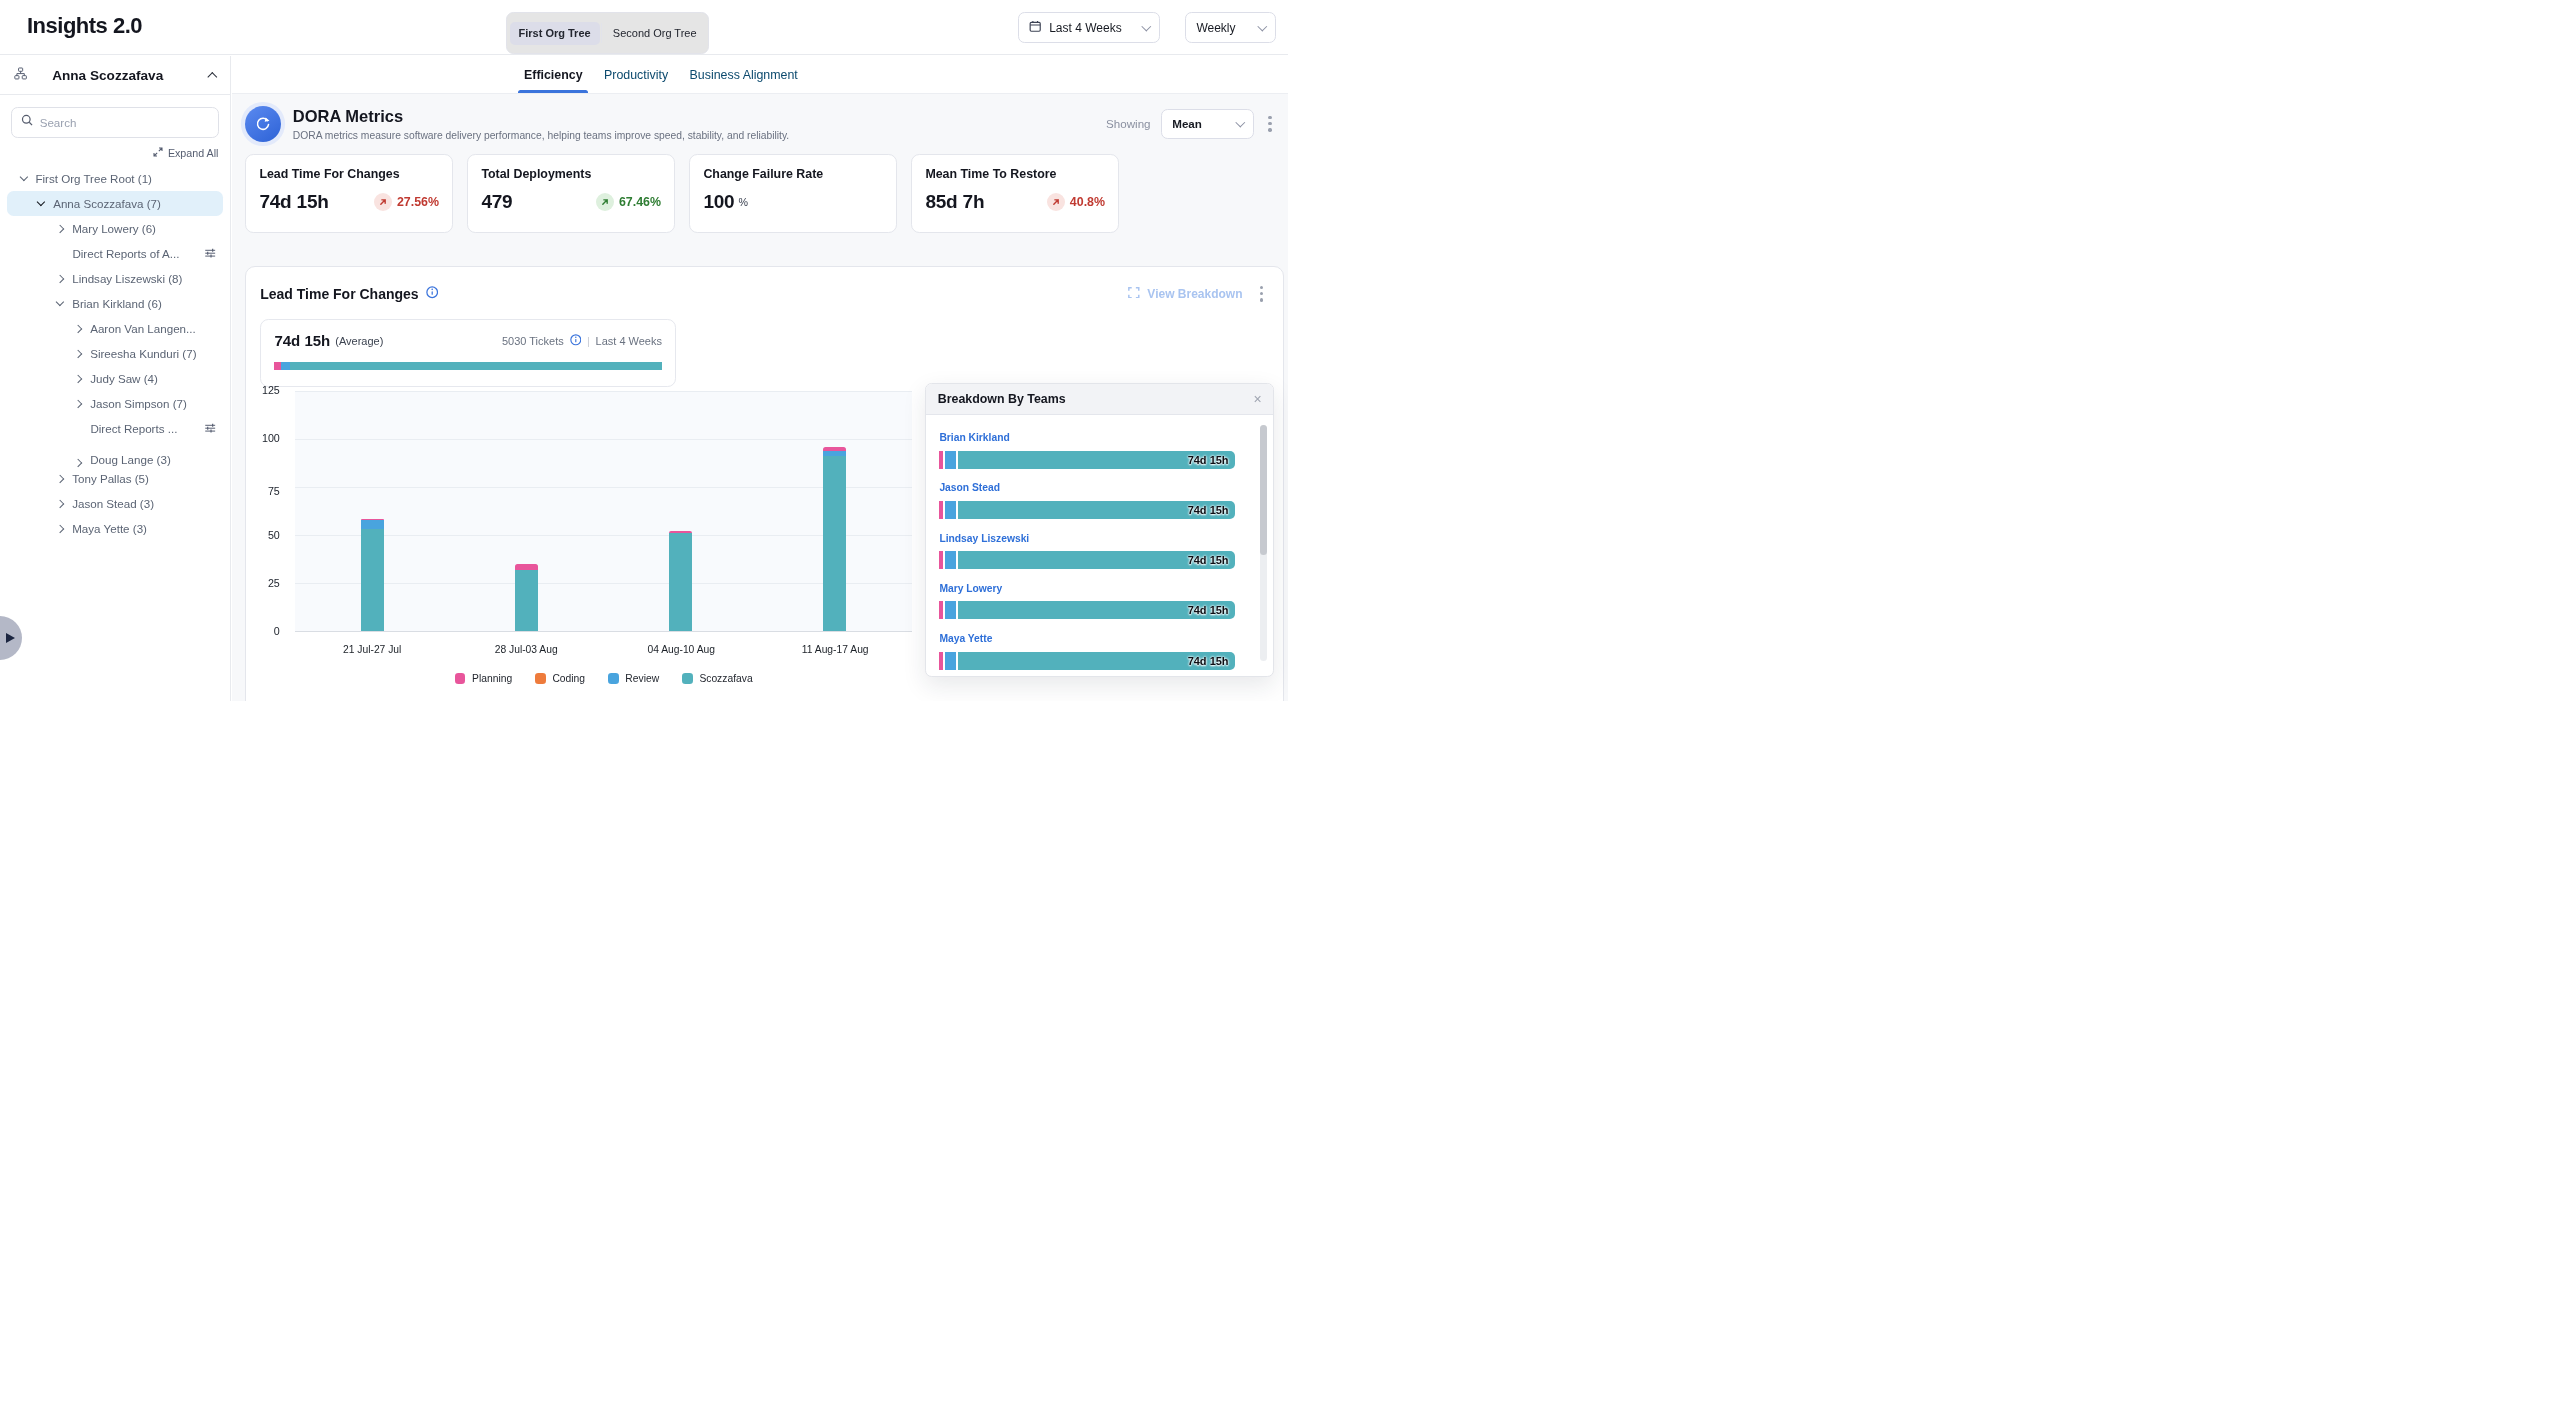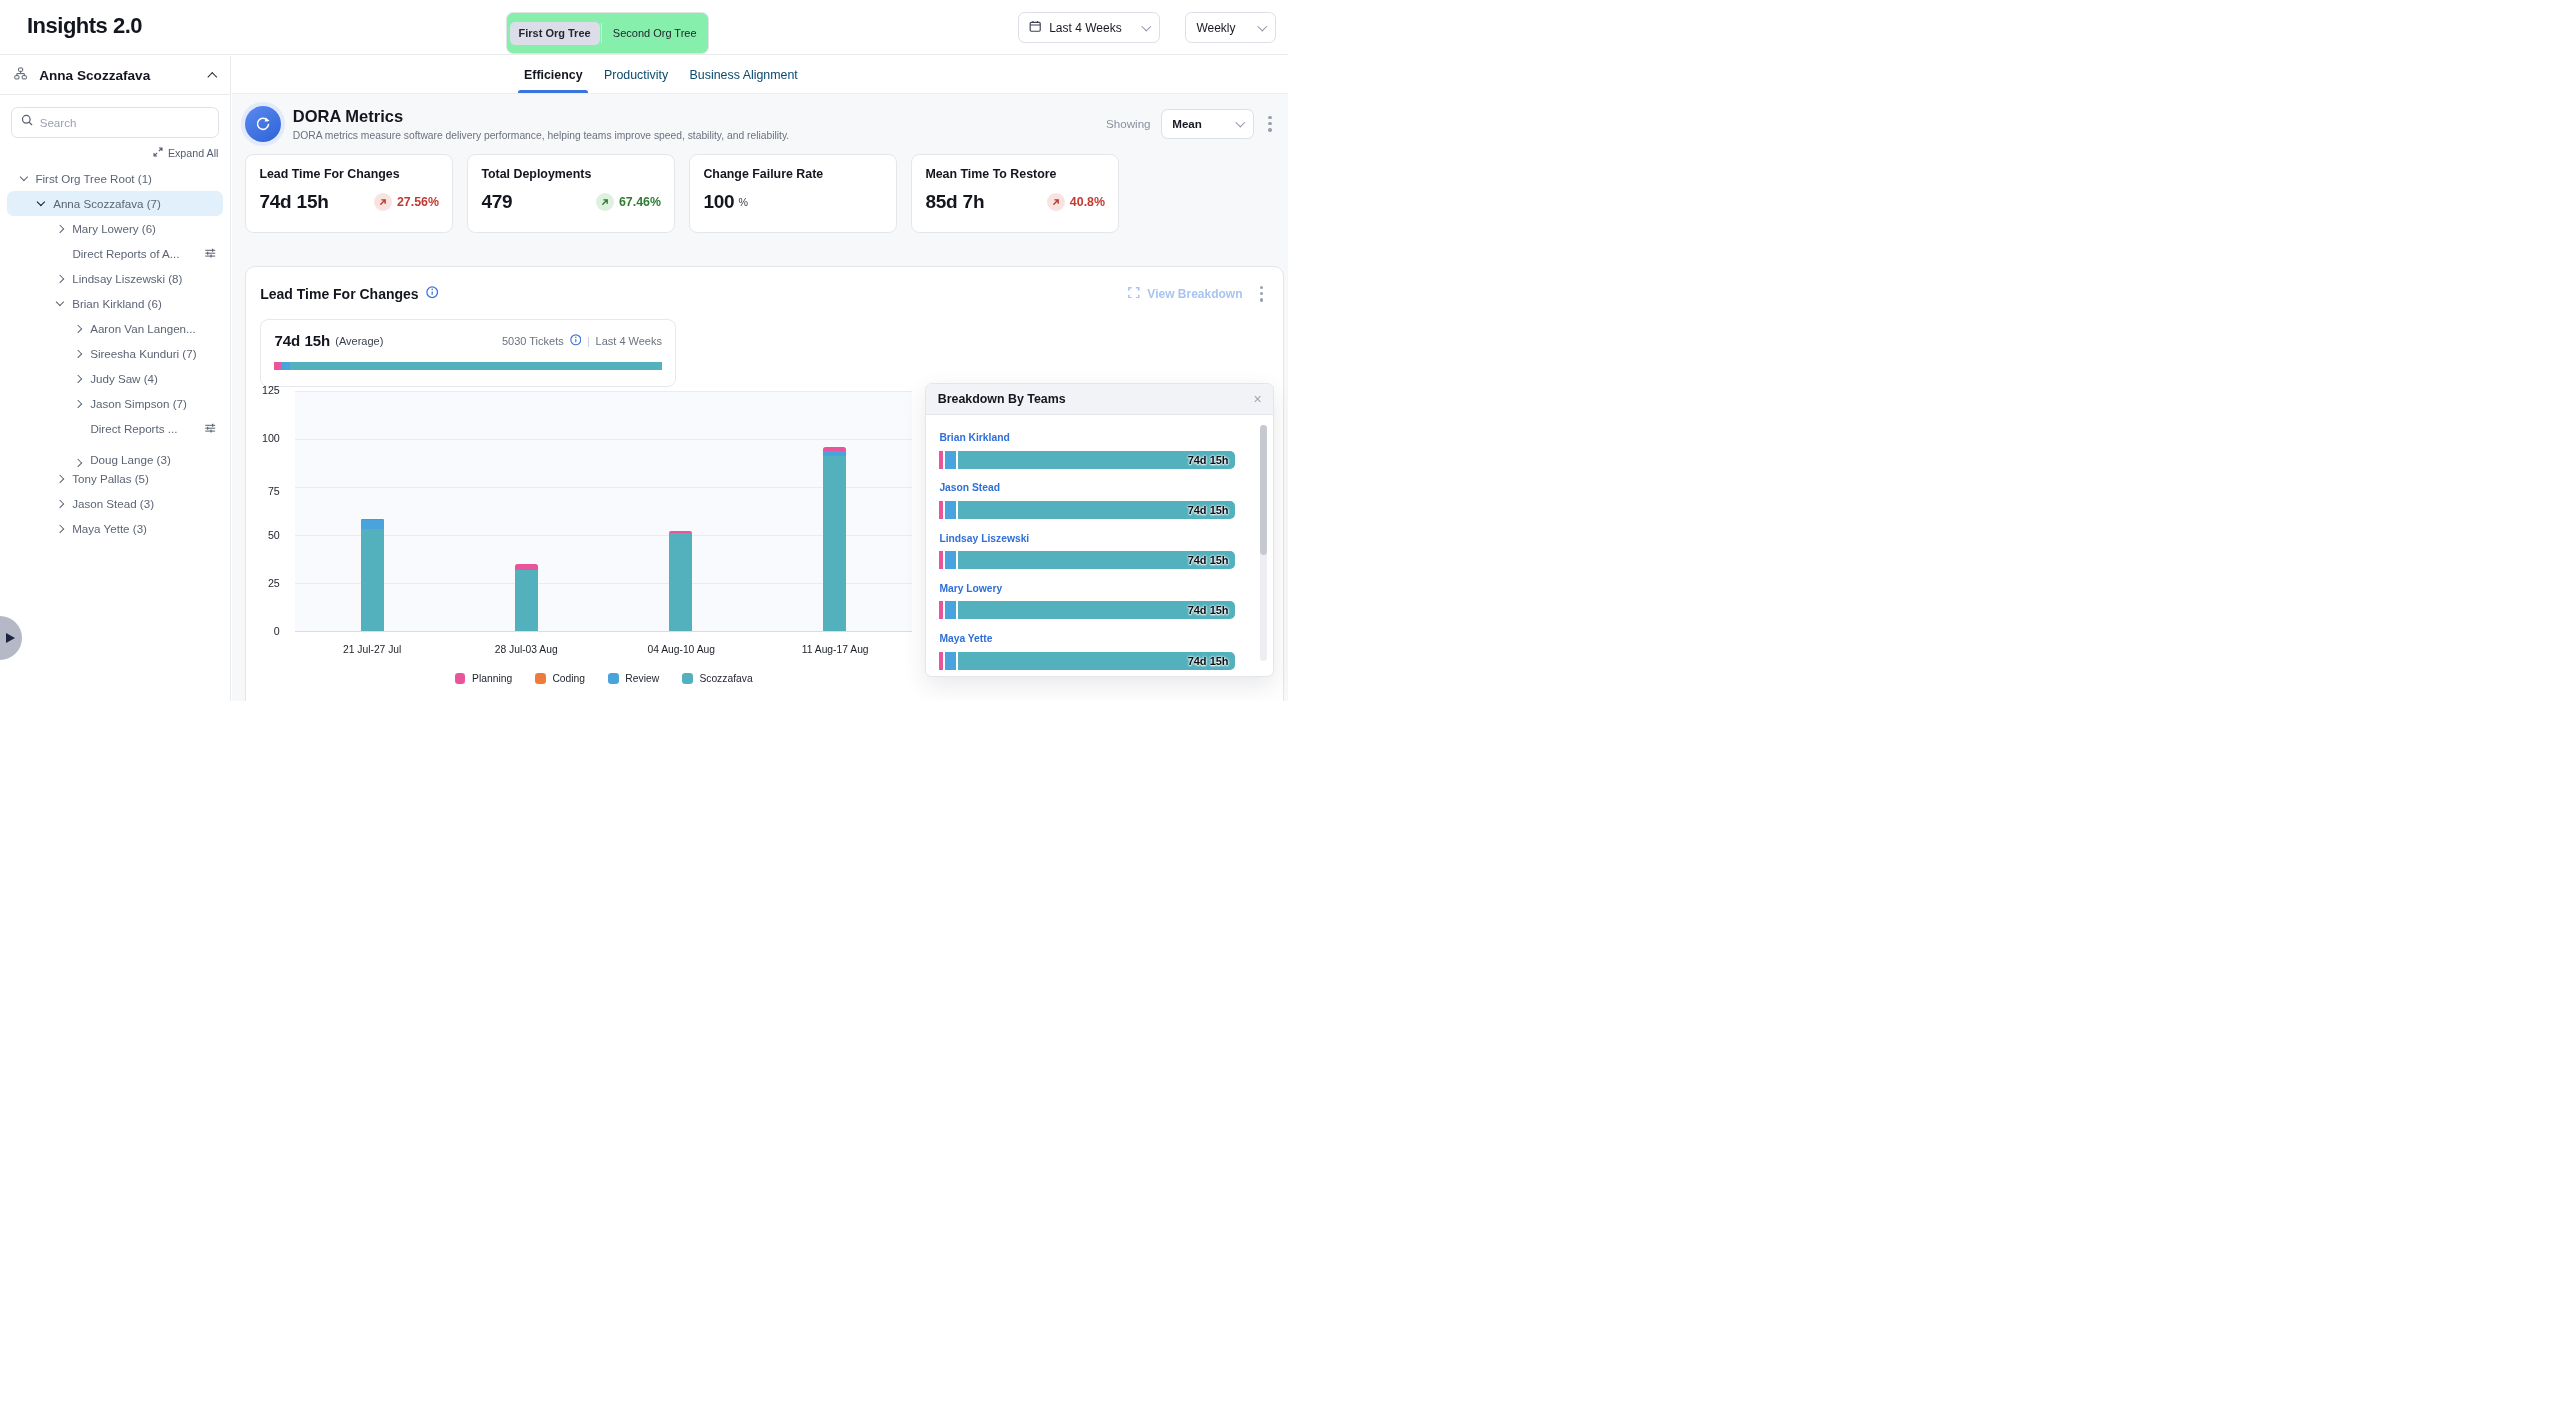--- a/index.html
+++ b/index.html
@@ -5,38 +5,38 @@
   * { margin:0; padding:0; box-sizing:border-box; }
   html,body { width:1288px; height:701px; overflow:hidden; background:#fff;
     font-family:"Liberation Sans", sans-serif; color:#14161f; }
   .page { position:relative; width:1288px; height:701px; overflow:hidden; background:#fff; }
 
   
   .topbar { position:absolute; top:0; left:0; right:0; height:55px; background:#fff;
     border-bottom:0.8px solid #e8eaee; z-index:5; }
   .app-title { position:absolute; left:27px; top:13.2px; font-size:22px; font-weight:800; letter-spacing:-0.5px; }
   .toggle { position:absolute; left:506px; top:12.4px; display:flex; align-items:center;
-    border:0.8px solid #e2e3ea; border-radius:7.4px; background:#86efac; padding:2.5px; height:42px; }
+    border:0.8px solid #e2e3ea; border-radius:7.4px; background:#e5e5e5; padding:2.5px; height:42px; }
   .toggle .opt { font-size:11px; padding:5.8px 9px; border-radius:5px; color:#23262f; white-space:nowrap; cursor:pointer; }
   .toggle .opt.active { background:#dcdde9; font-weight:700; }
   .toggle .sep { width:0.8px; height:20px; background:#e2e3ea; margin:0 1.7px; }
   .top-right { position:absolute; right:11.6px; top:12.4px; display:flex; gap:25px; }
   .select { height:31px; border:0.8px solid #dcdee8; border-radius:6.6px; background:#fff; display:flex;
     align-items:center; padding:0 10px; gap:7.4px; font-size:12px; color:#171a22; cursor:pointer; }
   .select.date { width:142px; }
   .select.gran { width:91px; }
   .cdown { width:6.6px; height:6.6px; border-right:1.3px solid #8b90a2; border-bottom:1.3px solid #8b90a2;
     transform:rotate(45deg); margin-top:-3.3px; flex:none; }
   .select .cdown { margin-left:auto; }
 
   
   .sidebar { position:absolute; top:56px; left:0; width:231px; bottom:0; background:#fff;
     border-right:0.8px solid #e8eaee; z-index:4; }
   .side-head { height:39px; border-bottom:0.8px solid #e8eaee; display:flex; align-items:center;
-    padding:0 14px; gap:12px; font-size:13.6px; font-weight:700; }
+    padding:0 14px; gap:25px; font-size:13.6px; font-weight:700; }
   .side-head .up { margin-left:auto; width:6.6px; height:6.6px; border-right:1.7px solid #2a2f3a;
     border-bottom:1.7px solid #2a2f3a; transform:rotate(-135deg); margin-top:4.1px; }
   .search { margin:11.6px 10.7px 0; height:31px; border:0.8px solid #dfe1e8; border-radius:6.6px;
     display:flex; align-items:center; padding:0 9px; gap:6.6px; background:#fff; }
   .search input { border:0; outline:0; font:11.6px "Liberation Sans",sans-serif; color:#2a2f3a; width:100%; background:transparent; }
   ::placeholder { color:#9aa1b0; }
   .expand-all { margin:9px 11.6px 0 0; display:flex; justify-content:flex-end; align-items:center;
     gap:5px; font-size:10.7px; color:#555d70; cursor:pointer; }
   .tree { margin-top:7.4px; }
   .titem { height:25px; display:flex; align-items:center; margin:0 7.4px; border-radius:6.6px;

